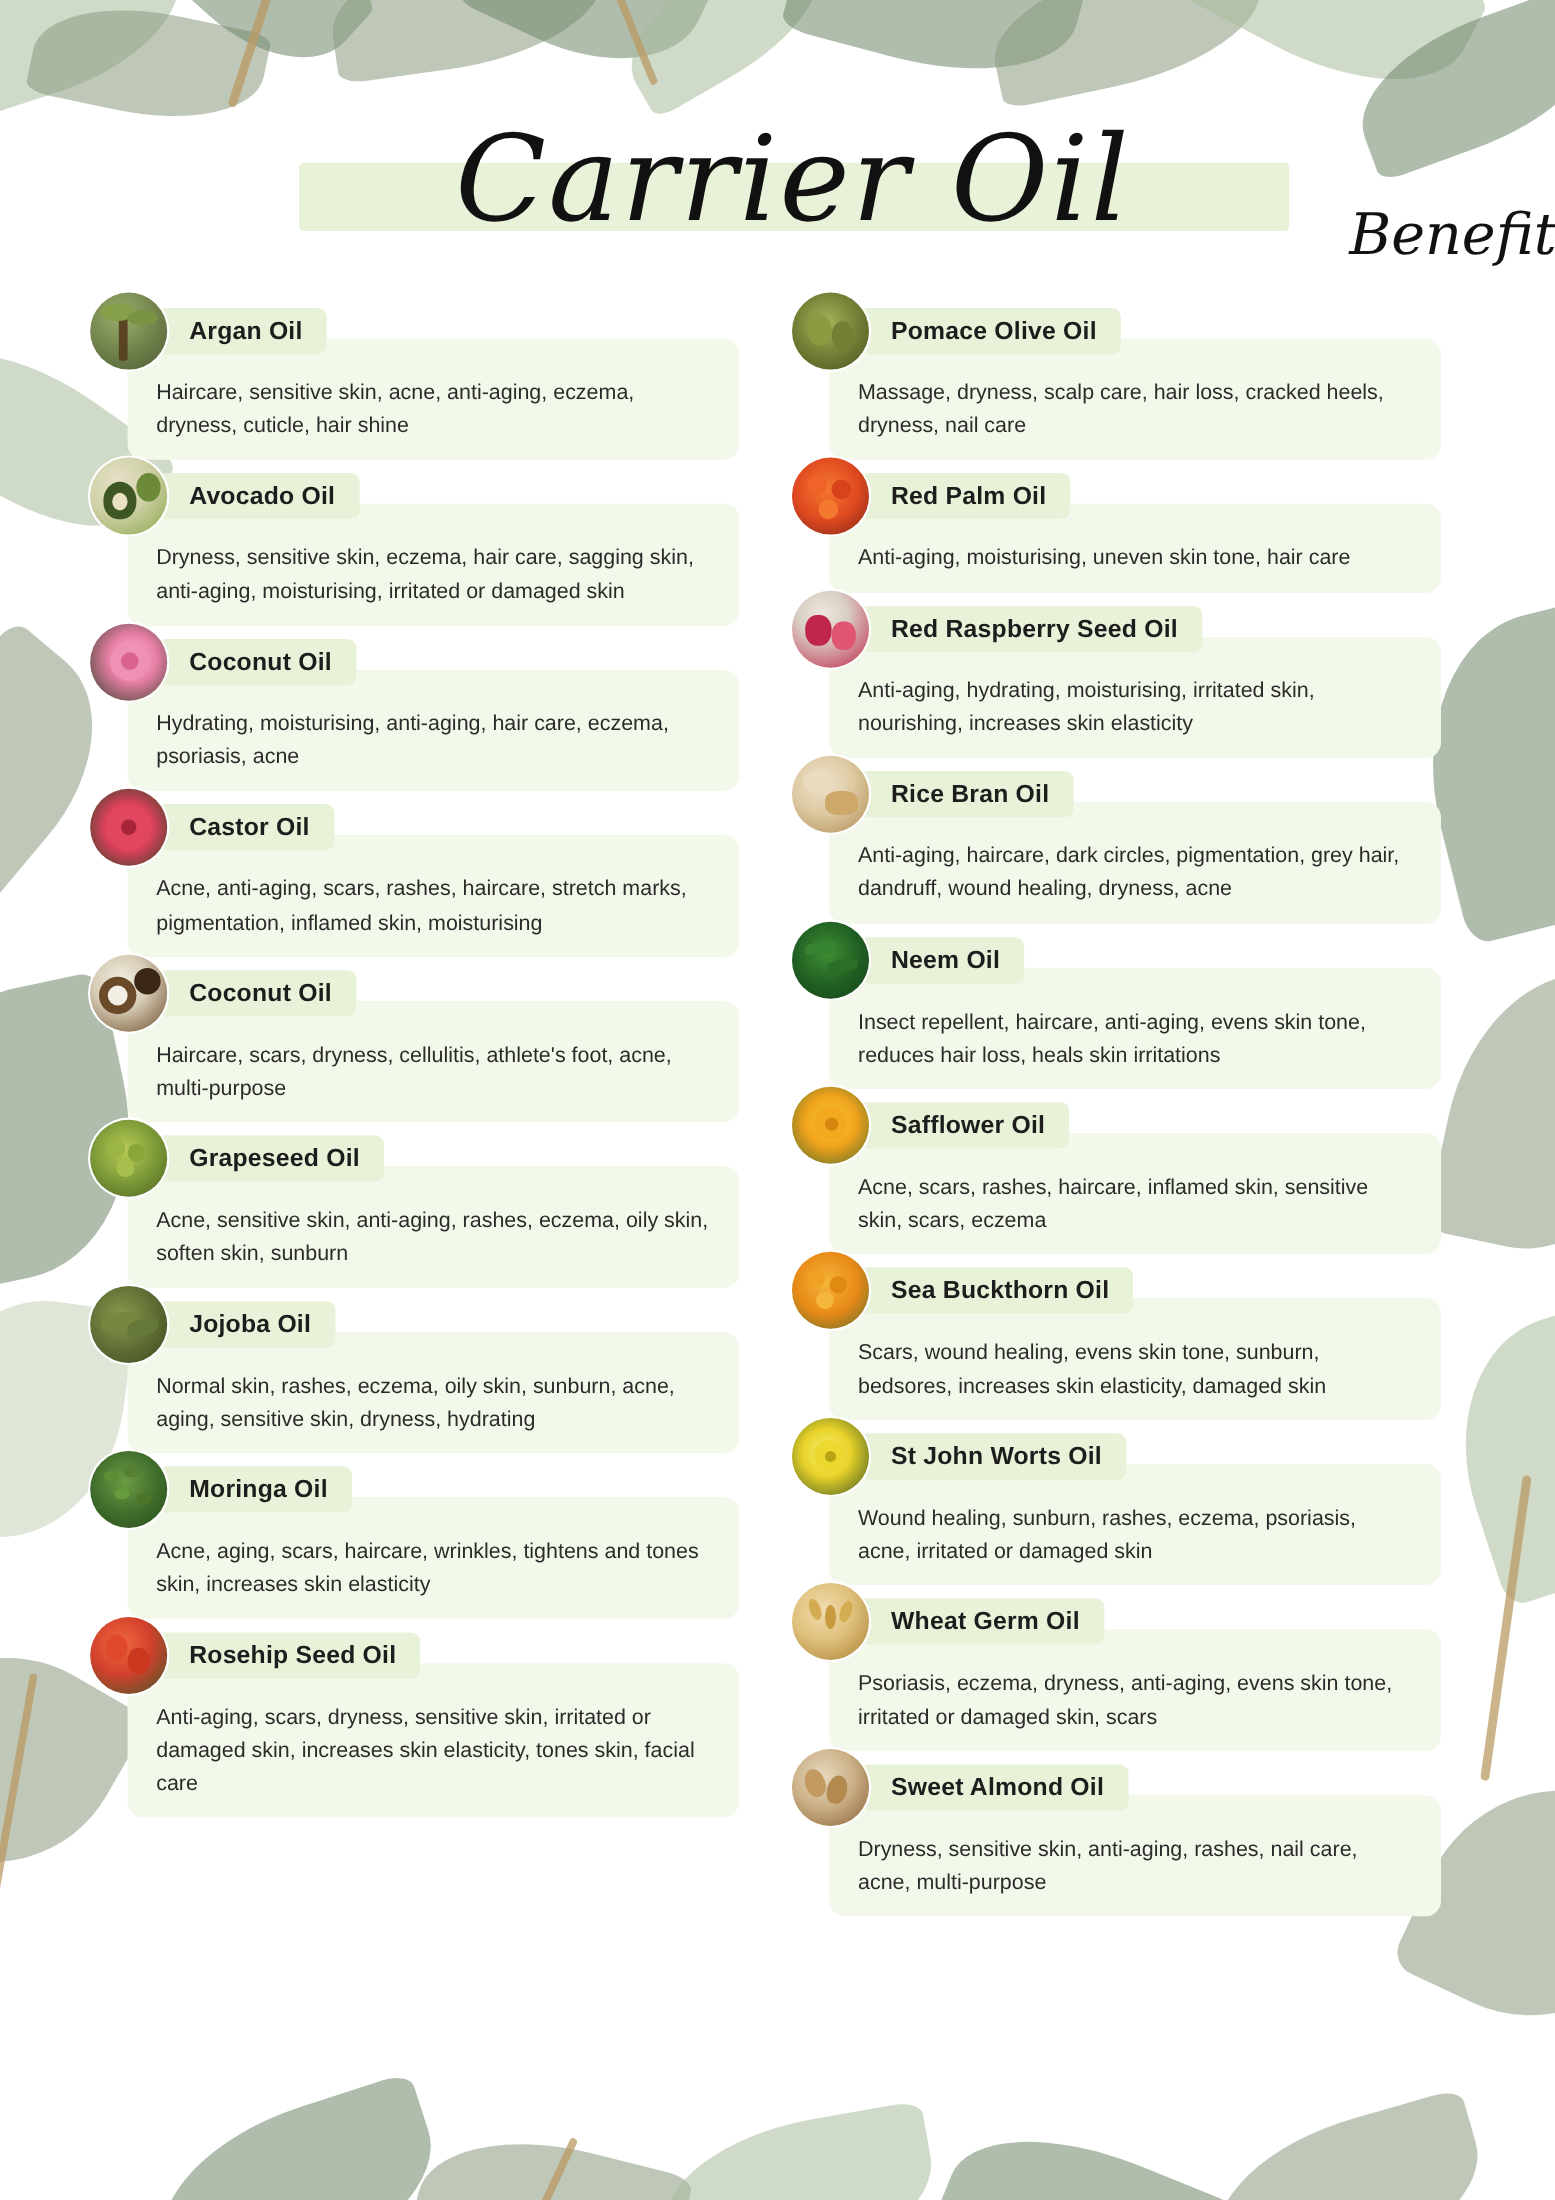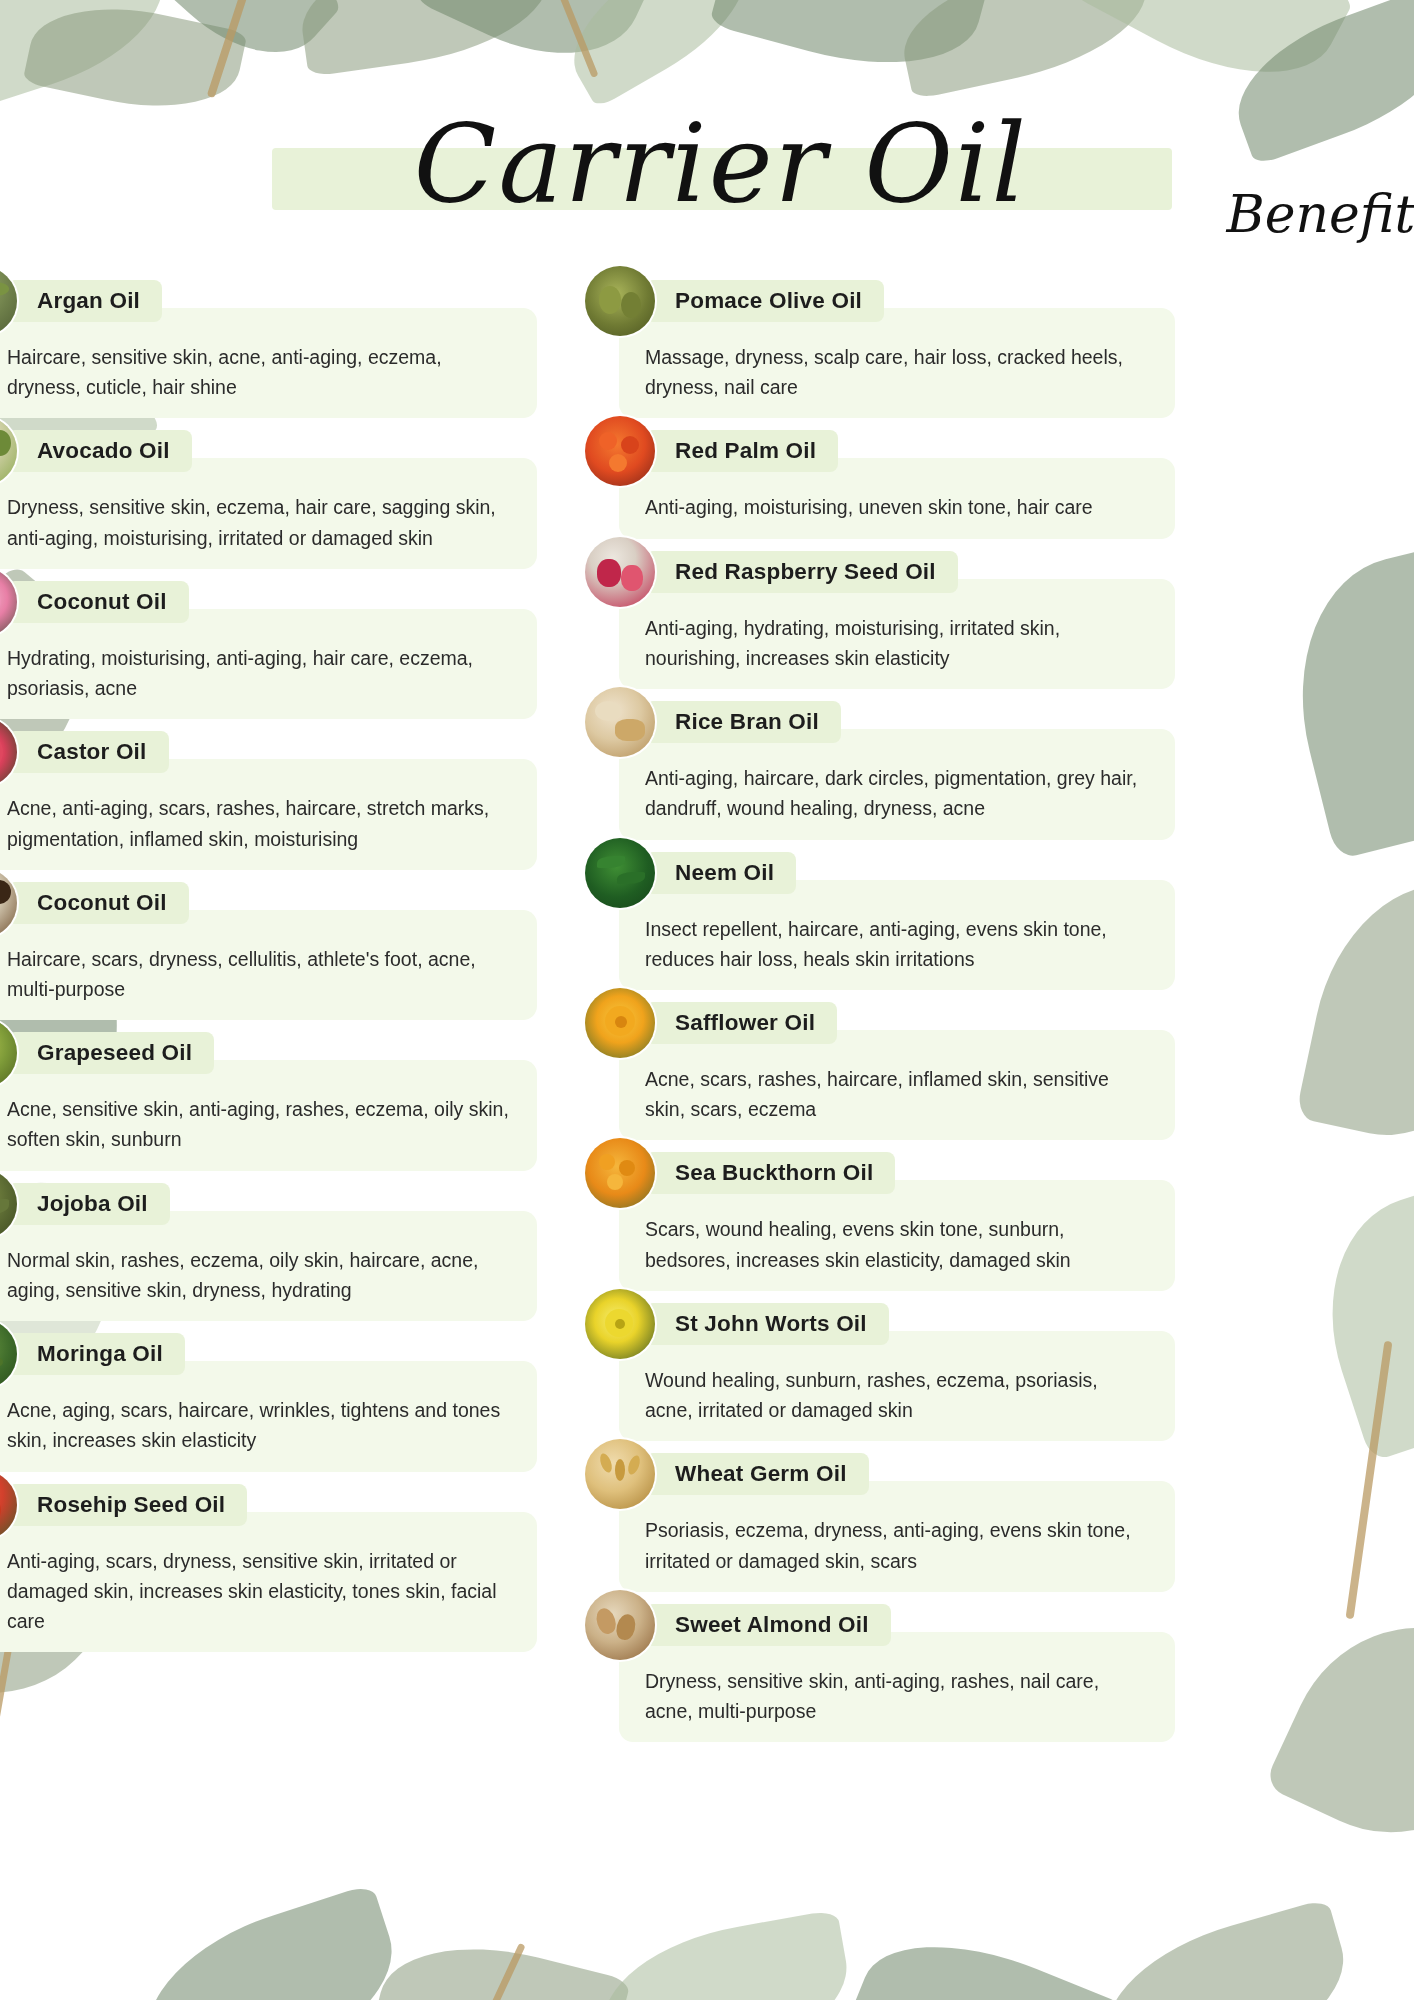--- a/index.html
+++ b/index.html
@@ -87,21 +87,20 @@
   
   .columns {
     position: absolute;
     top: 272px;
     left: 0;
     width: 1122px;
     display: flex;
     gap: 48px;
     padding: 0 82px;
     box-sizing: border-box;
-    justify-content: center;
   }
   .column {
     width: 590px;
     display: flex;
     flex-direction: column;
   }
 
   .entry {
     position: relative;
     margin-bottom: 4px;
@@ -277,21 +276,21 @@
     </div>
 
     <div class="entry">
       <div class="entry-head">
         <span class="thumb" style="background:radial-gradient(circle at 40% 40%, #8a9a4c 0%, #5c6b33 55%, #3b471f 100%);">
           <i style="left:10px;top:24px;width:30px;height:16px;background:#76873f;border-radius:60% 10% 60% 10%;"></i>
           <i style="left:34px;top:30px;width:28px;height:15px;background:#66773a;border-radius:60% 10% 60% 10%;"></i>
         </span>
         <span class="name-pill">Jojoba Oil</span>
       </div>
-      <div class="desc-card">Normal skin, rashes, eczema, oily skin, haircare, acne, aging, sensitive skin, dryness, hydrating</div>
+      <div class="desc-card">Normal skin, rashes, eczema, oily skin, sunburn, acne, aging, sensitive skin, dryness, hydrating</div>
     </div>
 
     <div class="entry">
       <div class="entry-head">
         <span class="thumb" style="background:radial-gradient(circle at 45% 40%, #6d9a43 0%, #3e6b2a 55%, #27491a 100%);">
           <i style="left:12px;top:18px;width:14px;height:10px;background:#5f8c36;border-radius:50%;"></i>
           <i style="left:30px;top:14px;width:14px;height:10px;background:#558030;border-radius:50%;"></i>
           <i style="left:22px;top:34px;width:14px;height:10px;background:#669a3c;border-radius:50%;"></i>
           <i style="left:42px;top:38px;width:14px;height:10px;background:#4d7429;border-radius:50%;"></i>
         </span>

